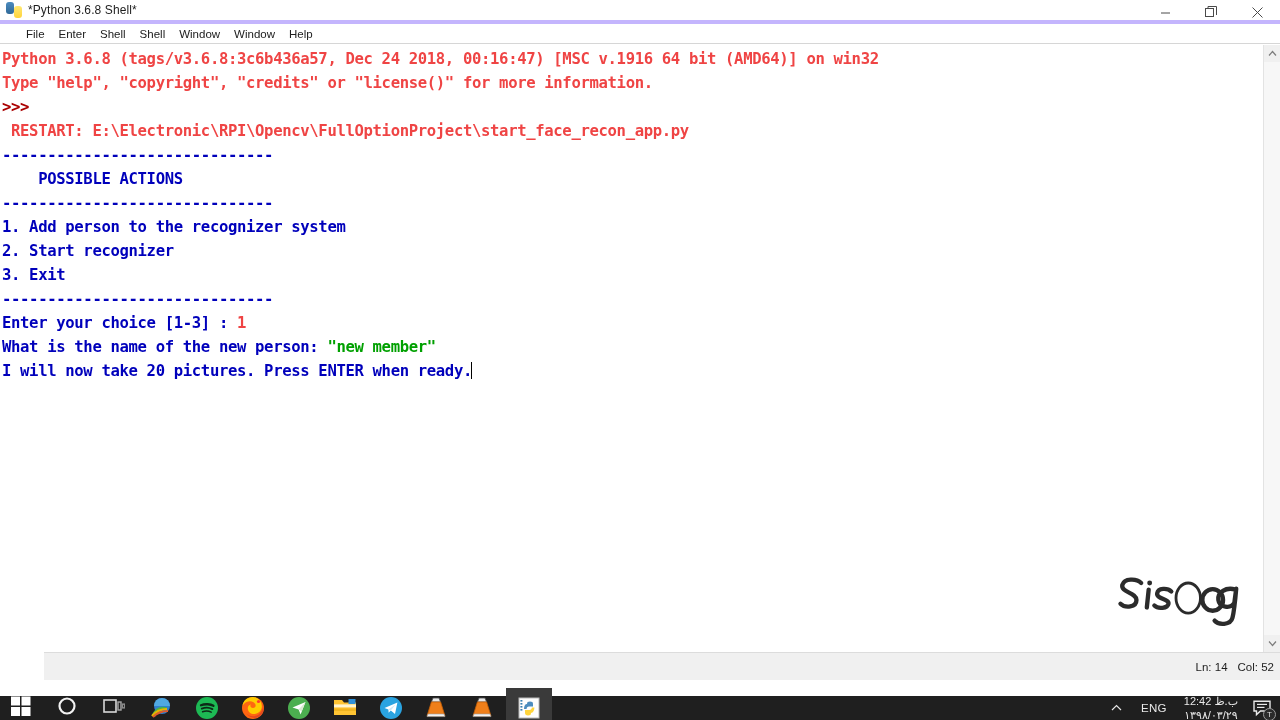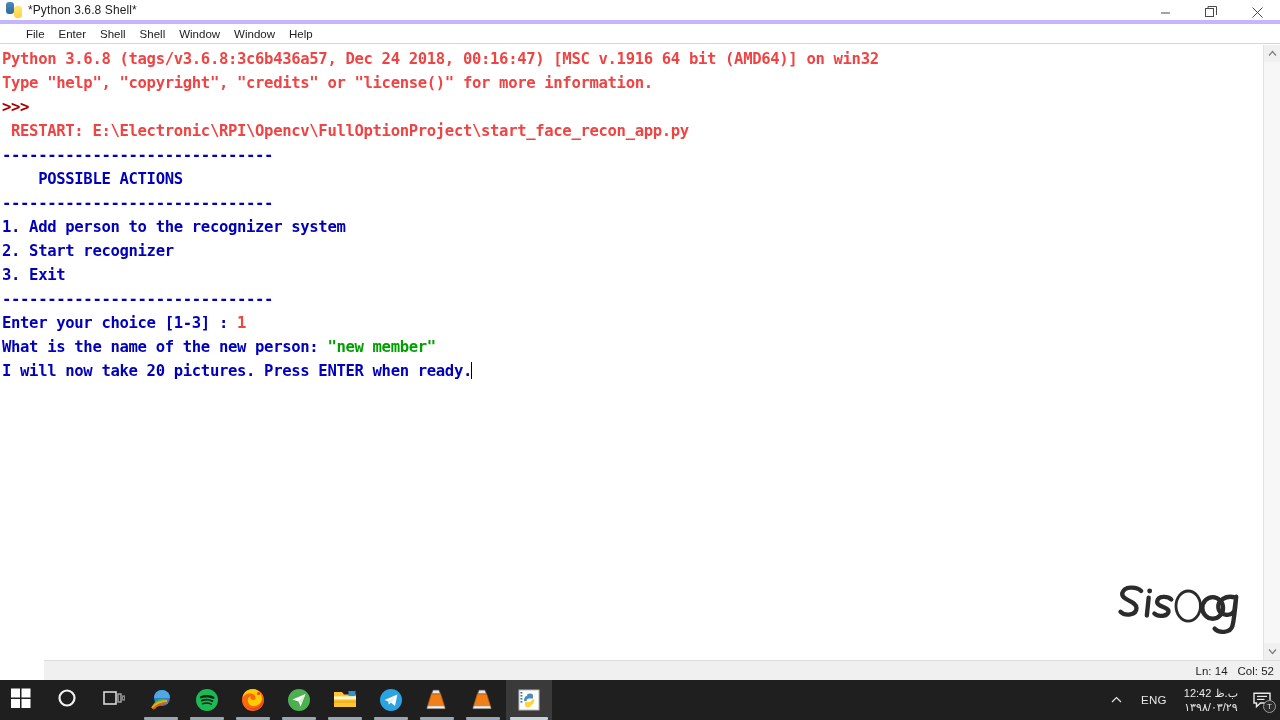--- a/index.html
+++ b/index.html
@@ -112,33 +112,33 @@
   .sb-arrow {
     width: 17px; height: 17px;
     display: flex; align-items: center; justify-content: center;
     color: #7c7c7c; font-size: 8px;
     background: #f0f0f0;
   }
   .sb-track { flex: 1; width: 17px; background: #f7f7f7; }
 
   
   .statusbar {
-    height: 20px; min-height: 20px;
+    height: 28px; min-height: 20px;
     background: #f0f0f0;
     border-top: 1px solid #dcdcdc;
     display: flex; align-items: center; justify-content: flex-end;
     padding-right: 6px;
     font-size: 11.5px; color: #1d1d1d; margin-left: 44px;
   }
   .statusbar .st-item { margin-left: 10px; white-space: nowrap; }
 
   
   .taskbar {
     position: absolute; left: 0; bottom: 0;
-    width: 1280px; height: 40px;
+    width: 1280px; height: 24px;
     background: #1f1f1f;
     display: flex; align-items: center;
   }
   .tb-left { display: flex; align-items: center; height: 40px; }
   .tb-btn {
     width: 46px; height: 40px;
     display: flex; align-items: center; justify-content: center;
     position: relative; flex: none;
   }
   .tb-btn.running::after {

